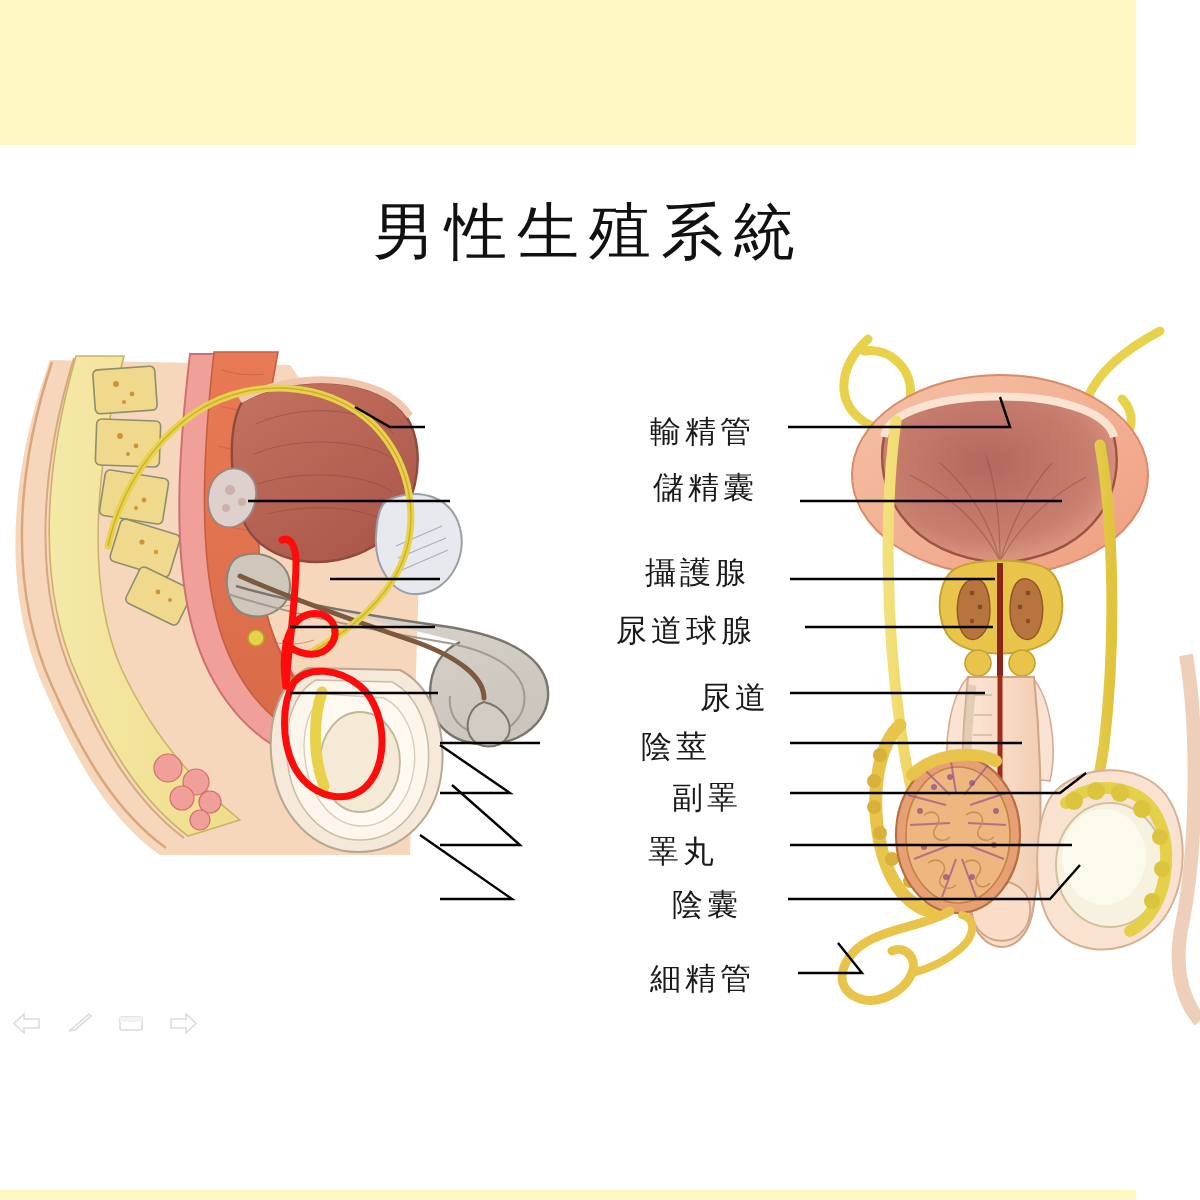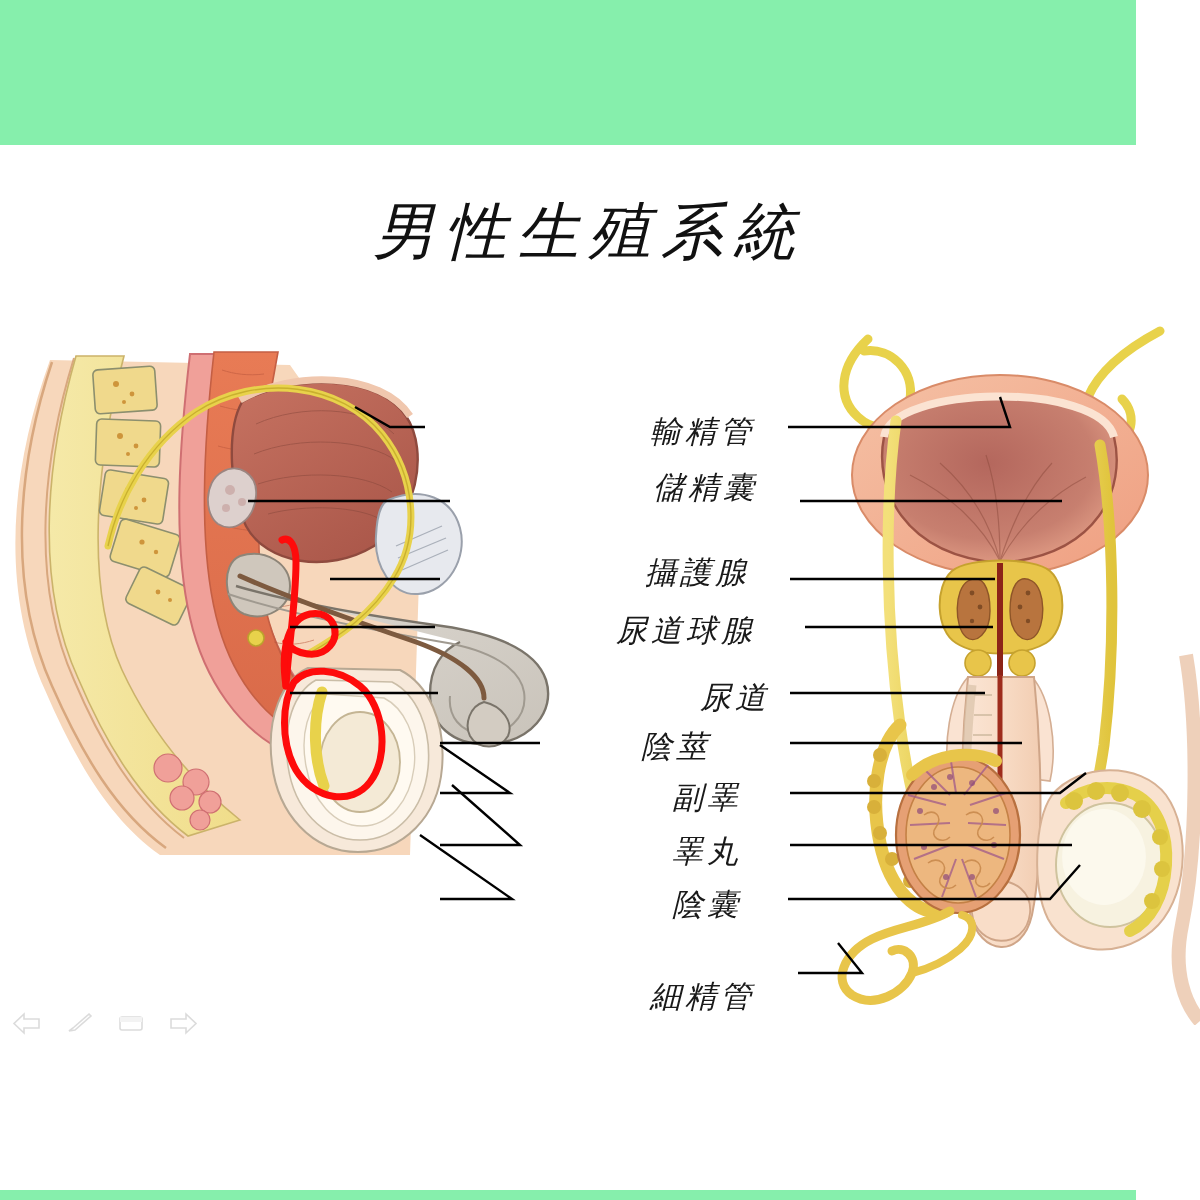--- a/index.html
+++ b/index.html
@@ -6,22 +6,21 @@
   html, body {
     margin: 0; padding: 0;
     width: 1200px; height: 1200px;
     background: #ffffff;
     font-family: "DejaVu Serif", "Liberation Serif", serif;
     overflow: hidden;
   }
   #page {
     position: relative;
     width: 1136px; height: 1200px;
-    background: #86efac;
-    font-style: italic;
+    background: #fef9c3;
   }
   
   #frame-left, #frame-right {
     position: absolute;
     top: 145px; height: 1045px; width: 1px;
     background: #2b2b2b;
   }
   #frame-left  { left: 0px; }
   #frame-right { left: 1177px; }
 
@@ -428,23 +427,23 @@
       </g>
     </svg>
 
     <div class="label" style="top:271px;left:650px">輸精管</div>
     <div class="label" style="top:327px;left:653px">儲精囊</div>
     <div class="label" style="top:412px;left:645px">攝護腺</div>
     <div class="label" style="top:470px;left:616px">尿道球腺</div>
     <div class="label" style="top:537px;left:700px">尿道</div>
     <div class="label" style="top:586px;left:641px">陰莖</div>
     <div class="label" style="top:637px;left:672px">副睪</div>
-    <div class="label" style="top:691px;left:672px">睪丸</div>
+    <div class="label" style="top:691px;left:648px">睪丸</div>
     <div class="label" style="top:744px;left:672px">陰囊</div>
-    <div class="label" style="top:836px;left:650px">細精管</div>
+    <div class="label" style="top:818px;left:650px">細精管</div>
 
     <div id="navbar">
 
       <div class="nav-icon">
         <svg width="30" height="24" viewBox="0 0 30 24">
           <path d="M12,3 L12,8 L27,8 L27,17 L12,17 L12,22 L2,12.5 Z" fill="#ffffff" stroke="#8a8a8a" stroke-width="1.6"></path>
         </svg>
       </div>
 
       <div class="nav-icon">

